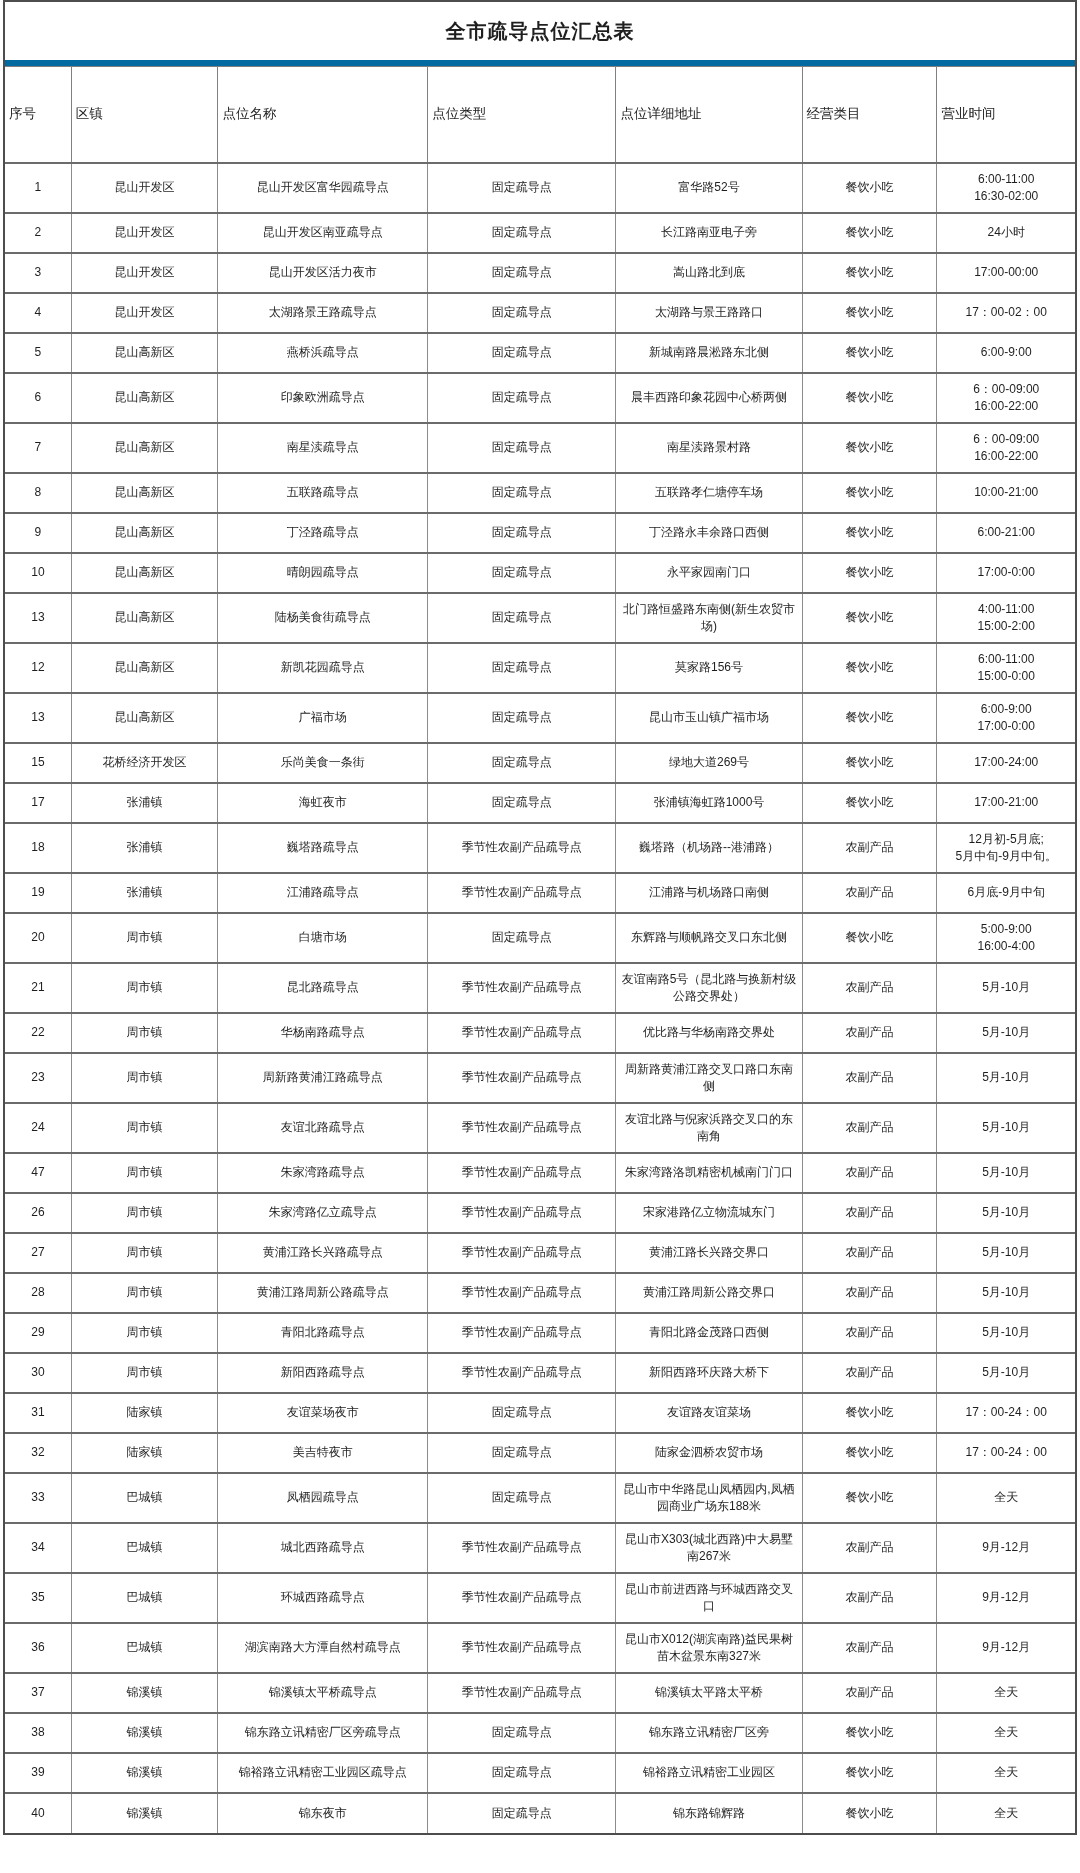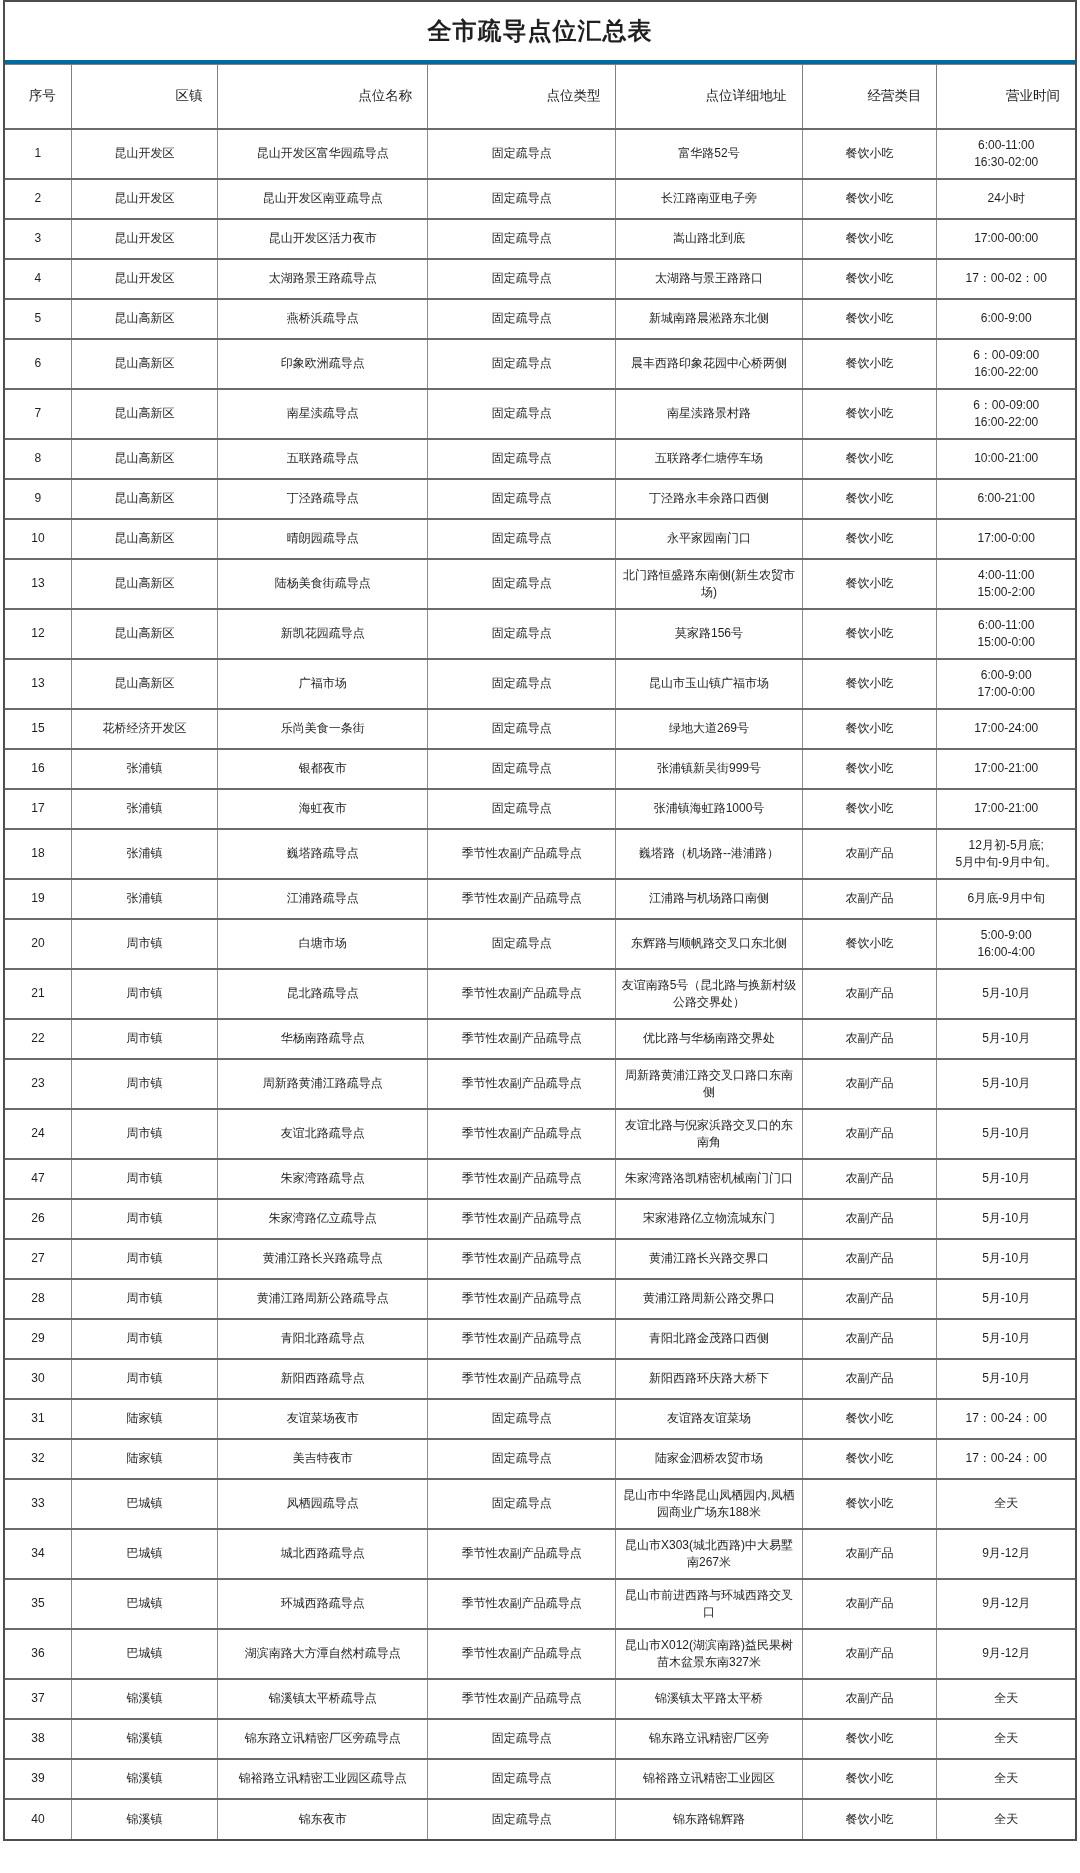--- a/index.html
+++ b/index.html
@@ -14,39 +14,39 @@
     margin:0 auto;
     border:2px solid #4d4d4d;
     background:#fff;
     box-sizing:border-box;
   }
   .title-bar {
     height:58px;
     display:flex;
     align-items:center;
     justify-content:center;
-    font-size:24px;
+    font-size:20px;
     font-weight:bold;
     letter-spacing:1px;
-    border-bottom:4px solid #0369a1;
+    border-bottom:6px solid #0369a1;
   }
   table.summary {
     width:100%;
     border-collapse:collapse;
     table-layout:fixed;
   }
   table.summary th {
-    height:64px;
+    height:96px;
     font-size:13.5px;
     font-weight:normal;
-    text-align:right;
+    text-align:left;
     vertical-align:middle;
     border:1px solid #808080;
     border-bottom:2px solid #6b6b6b;
-    padding:2px 15px;
+    padding:2px 4px;
     box-sizing:border-box;
   }
   table.summary td {
     height:40px;
     font-size:12px;
     line-height:17px;
     text-align:center;
     vertical-align:middle;
     border:1px solid #8c8c8c;
     border-top:2px solid #6b6b6b;
@@ -221,29 +221,20 @@
         <tr>
           <td>15</td>
           <td>花桥经济开发区</td>
           <td>乐尚美食一条街</td>
           <td>固定疏导点</td>
           <td>绿地大道269号</td>
           <td>餐饮小吃</td>
           <td>17:00-24:00</td>
         </tr>
         <tr>
-          <td>16</td>
-          <td>张浦镇</td>
-          <td>银都夜市</td>
-          <td>固定疏导点</td>
-          <td>张浦镇新吴街999号</td>
-          <td>餐饮小吃</td>
-          <td>17:00-21:00</td>
-        </tr>
-        <tr>
           <td>17</td>
           <td>张浦镇</td>
           <td>海虹夜市</td>
           <td>固定疏导点</td>
           <td>张浦镇海虹路1000号</td>
           <td>餐饮小吃</td>
           <td>17:00-21:00</td>
         </tr>
         <tr>
           <td>18</td>

